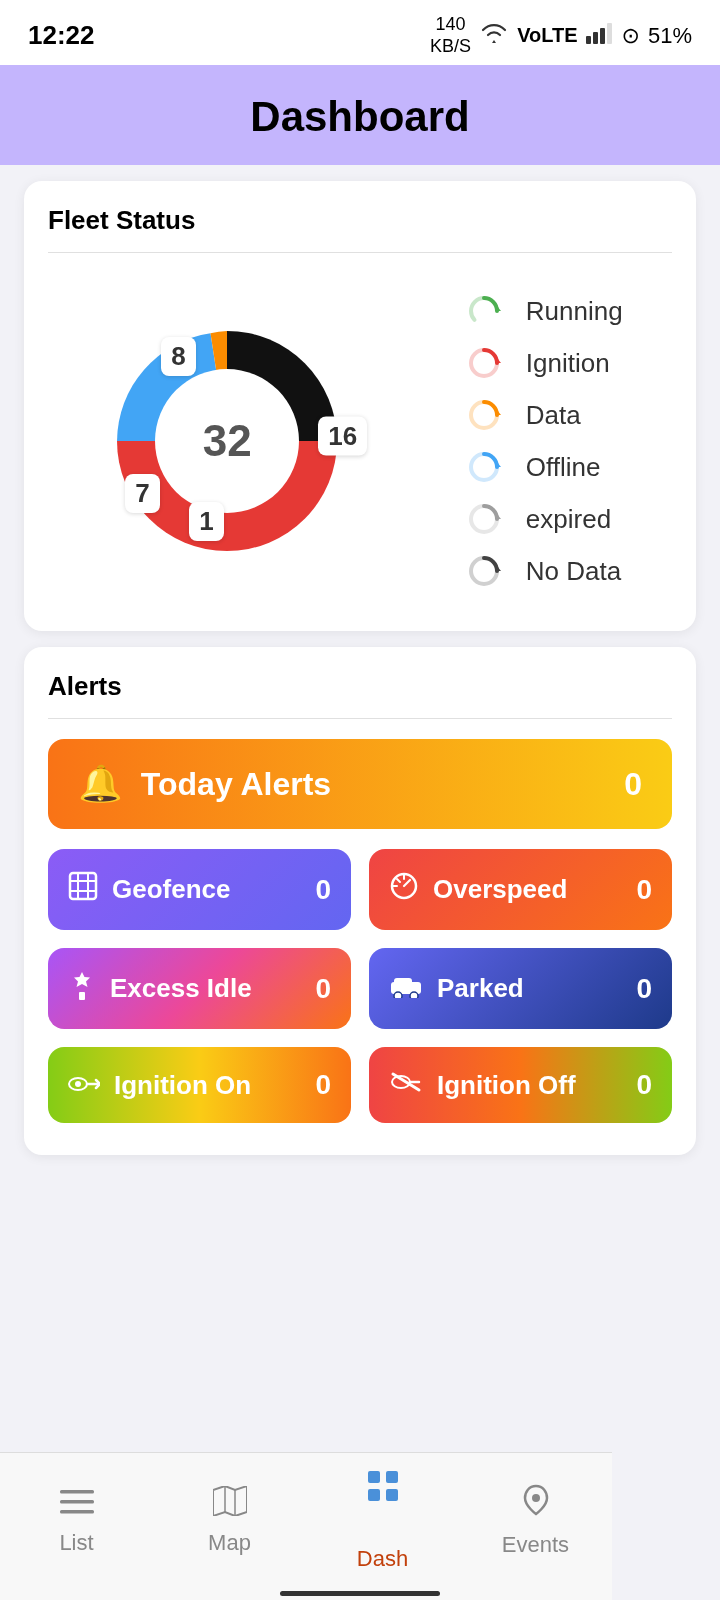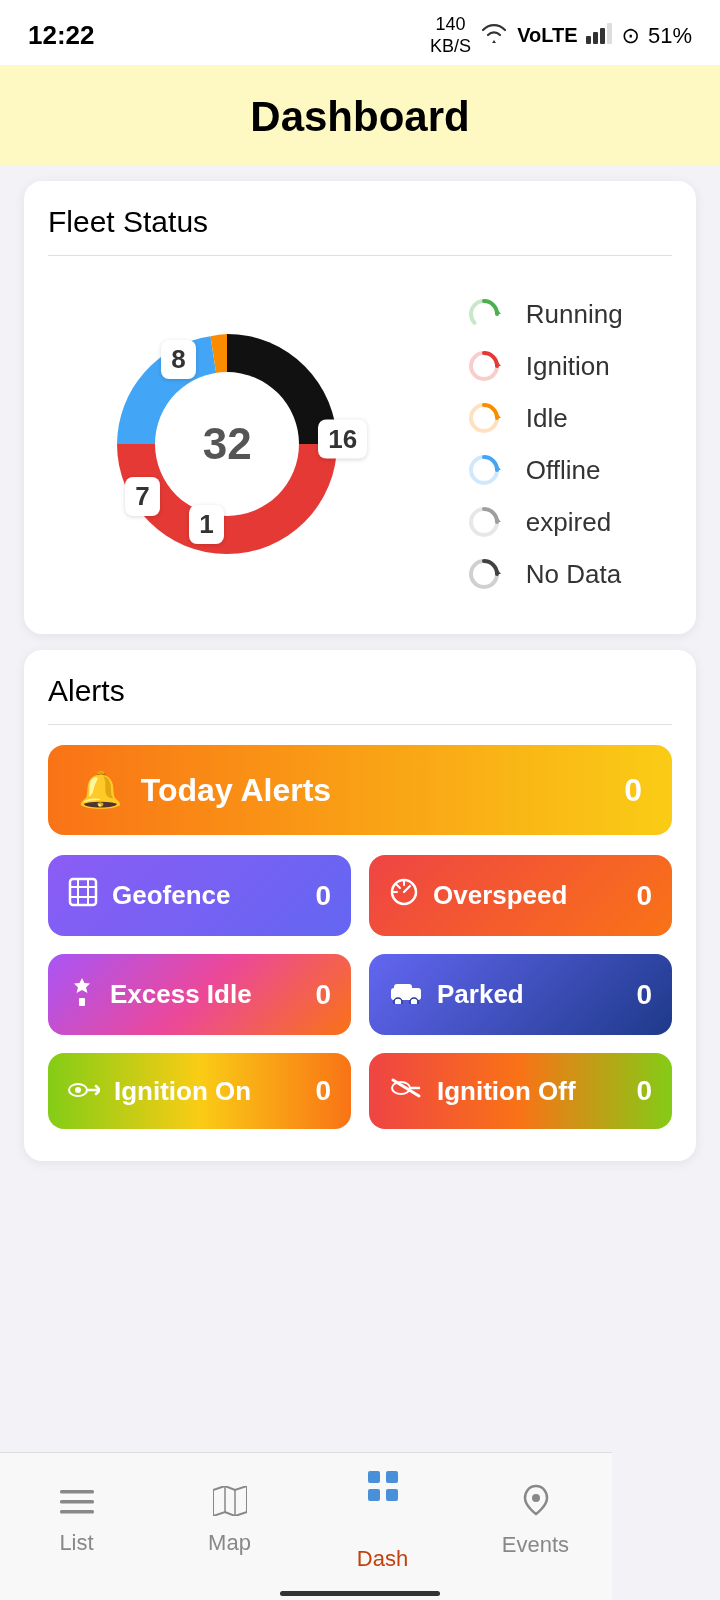--- a/index.html
+++ b/index.html
@@ -30,34 +30,34 @@
       font-size: 22px;
       font-weight: 500;
     }
 
     
     .page-title {
       text-align: center;
       font-size: 42px;
       font-weight: 800;
       padding: 28px 0 24px;
-      background: #fef9c3;
+      background: #c4b5fd;
     }
 
     
     .card {
       background: #fff;
       border-radius: 18px;
       margin: 16px 24px;
       padding: 24px 24px 32px;
       box-shadow: 0 2px 12px rgba(0,0,0,0.07);
     }
     .card-title {
-      font-size: 30px;
-      font-weight: 400;
+      font-size: 26px;
+      font-weight: 700;
       margin-bottom: 16px;
     }
     .card-divider {
       border: none;
       border-top: 1px solid #e0e0e0;
       margin-bottom: 20px;
     }
 
     
     .fleet-chart-area {
@@ -301,21 +301,21 @@
         <span>Ignition</span>
       </div>
       <div class="legend-item">
         <span class="legend-icon">
           <svg width="34" height="34" viewBox="0 0 34 34">
             <path d="M17 4 A13 13 0 0 1 30 17" stroke="#fb8c00" stroke-width="4" fill="none" stroke-linecap="round"></path>
             <path d="M17 4 A13 13 0 1 0 30 17" stroke="#fb8c00" stroke-width="4" fill="none" stroke-linecap="round" opacity="0.25"></path>
             <polygon points="30,12 34,17 28,17" fill="#fb8c00"></polygon>
           </svg>
         </span>
-        <span>Idle</span>
+        <span>Data</span>
       </div>
       <div class="legend-item">
         <span class="legend-icon">
           <svg width="34" height="34" viewBox="0 0 34 34">
             <path d="M17 4 A13 13 0 0 1 30 17" stroke="#42a5f5" stroke-width="4" fill="none" stroke-linecap="round"></path>
             <path d="M17 4 A13 13 0 1 0 30 17" stroke="#42a5f5" stroke-width="4" fill="none" stroke-linecap="round" opacity="0.25"></path>
             <polygon points="30,12 34,17 28,17" fill="#42a5f5"></polygon>
           </svg>
         </span>
         <span>Offline</span>

